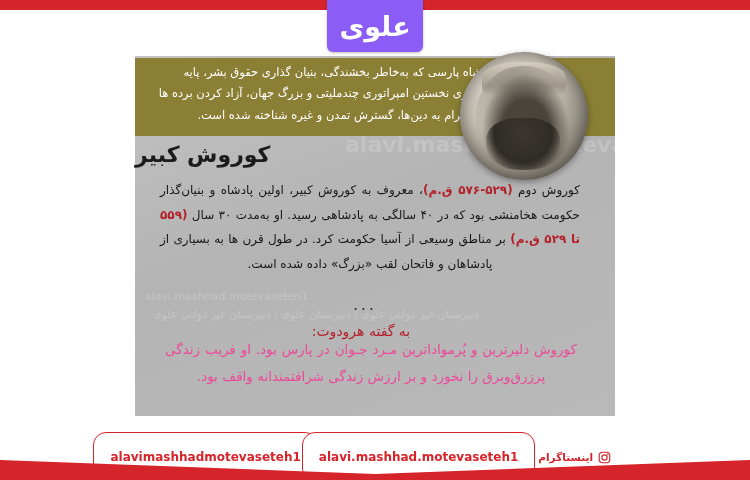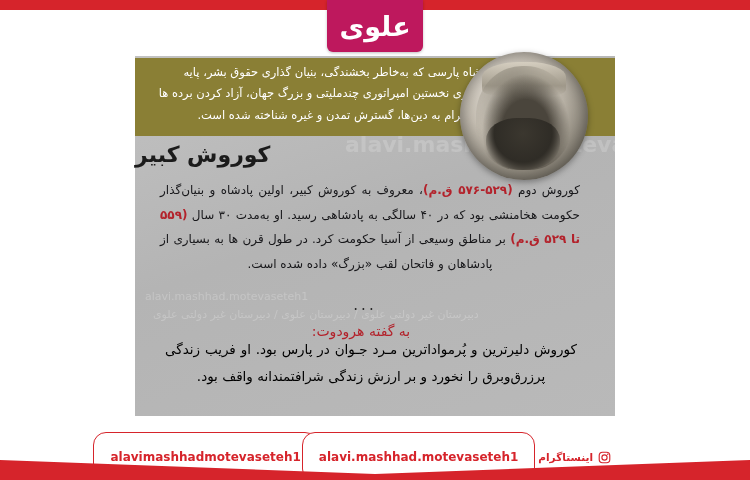--- a/index.html
+++ b/index.html
@@ -29,21 +29,21 @@
     height: 10px;
     background: #d6242b;
   }
   .logo-box {
     position: absolute;
     top: 0;
     left: 50%;
     transform: translateX(-50%);
     width: 96px;
     height: 52px;
-    background: #be185d;
+    background: #8b5cf6;
     border-bottom-left-radius: 6px;
     border-bottom-right-radius: 6px;
     display: flex;
     align-items: center;
     justify-content: center;
     box-shadow: 0 1px 3px rgba(0,0,0,.25);
   }
   .logo-text {
     color: #ffffff;
     font-size: 27px;
@@ -192,21 +192,21 @@
     font-size: 14px;
     font-weight: normal;
     direction: rtl;
     margin-top: 10px;
   }
   .quote-body {
     position: absolute;
     top: 336px;
     left: 165px;
     width: 412px;
-    color: #000000;
+    color: #ec4899;
     font-size: 13.5px;
     line-height: 2.0;
     text-align: justify;
     text-align-last: center;
     direction: rtl;
   }
   
   .footer {
     position: absolute;
     top: 418px;

